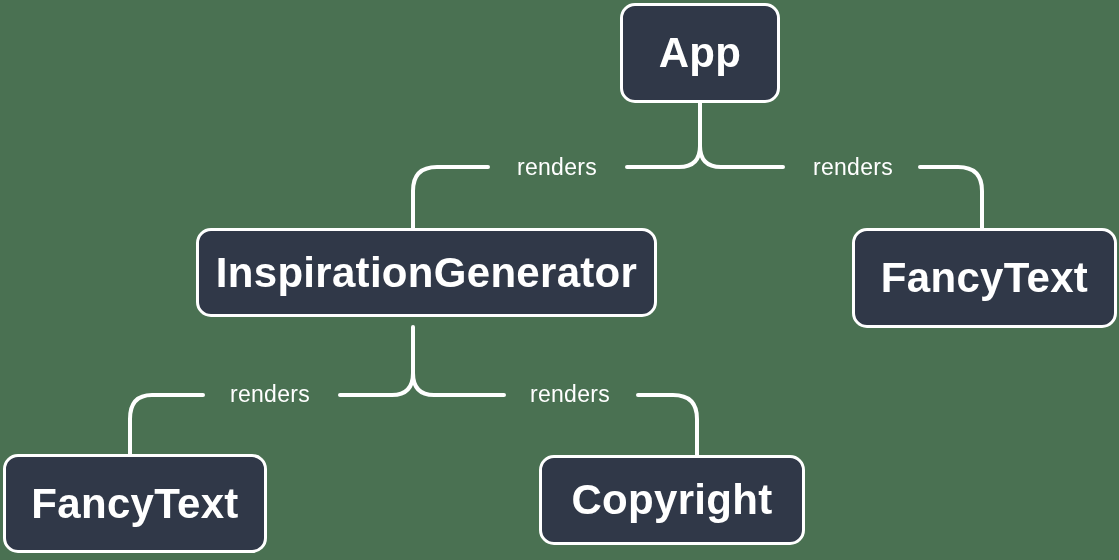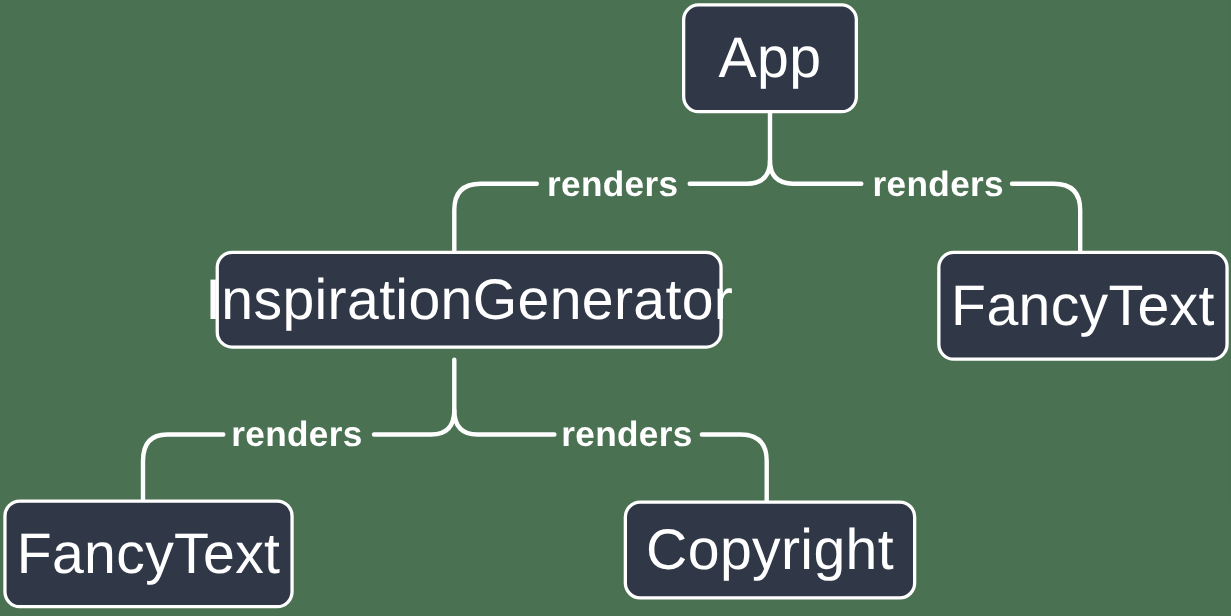--- a/index.html
+++ b/index.html
@@ -37,31 +37,31 @@
   }
   .node {
     position: absolute;
     background: var(--node-fill);
     border: 3.5px solid var(--node-border);
     border-radius: 15px;
     color: var(--text);
     display: flex;
     align-items: center;
     justify-content: center;
-    font-size: 52px;
-    font-weight: 400;
+    font-size: 42px;
+    font-weight: 700;
     letter-spacing: 0.3px;
     white-space: nowrap;
   }
   .edge-label {
     position: absolute;
     transform: translate(-50%, -50%);
     color: var(--text);
-    font-size: 32px;
-    font-weight: 700;
+    font-size: 23px;
+    font-weight: 400;
     letter-spacing: 0.3px;
     white-space: nowrap;
     line-height: 1;
   }
 </style>
 </head>
 <body>
 
 <div class="canvas">
 
@@ -73,21 +73,21 @@
   </svg>
 
   <div class="node" style="left:620px; top:3px; width:160px; height:100px;">App</div>
 
   <div class="node" style="left:196px; top:228px; width:461px; height:89px;">InspirationGenerator</div>
 
   <div class="node" style="left:852px; top:228px; width:265px; height:100px;">FancyText</div>
 
   <div class="node" style="left:3px; top:454px; width:264px; height:99px;">FancyText</div>
 
-  <div class="node" style="left:567px; top:455px; width:266px; height:90px;">Copyright</div>
+  <div class="node" style="left:539px; top:455px; width:266px; height:90px;">Copyright</div>
 
   <div class="edge-label" style="left:557px; top:167px;">renders</div>
 
   <div class="edge-label" style="left:853px; top:167px;">renders</div>
 
   <div class="edge-label" style="left:270px; top:394px;">renders</div>
 
   <div class="edge-label" style="left:570px; top:394px;">renders</div>
 
 </div>

